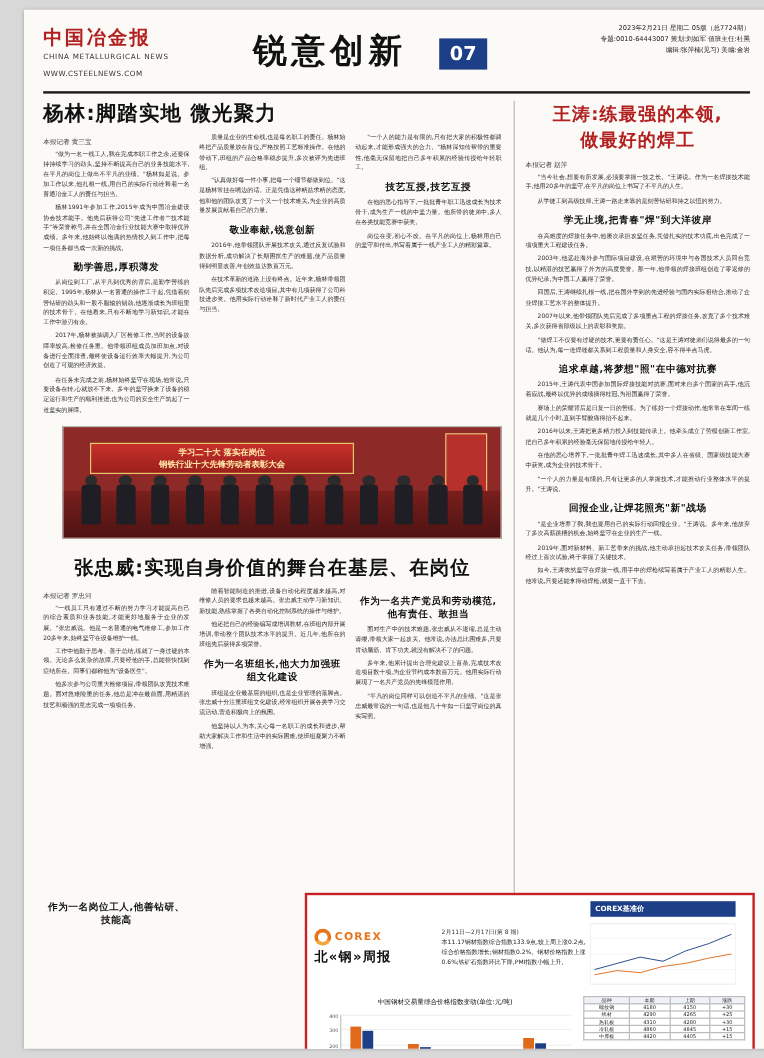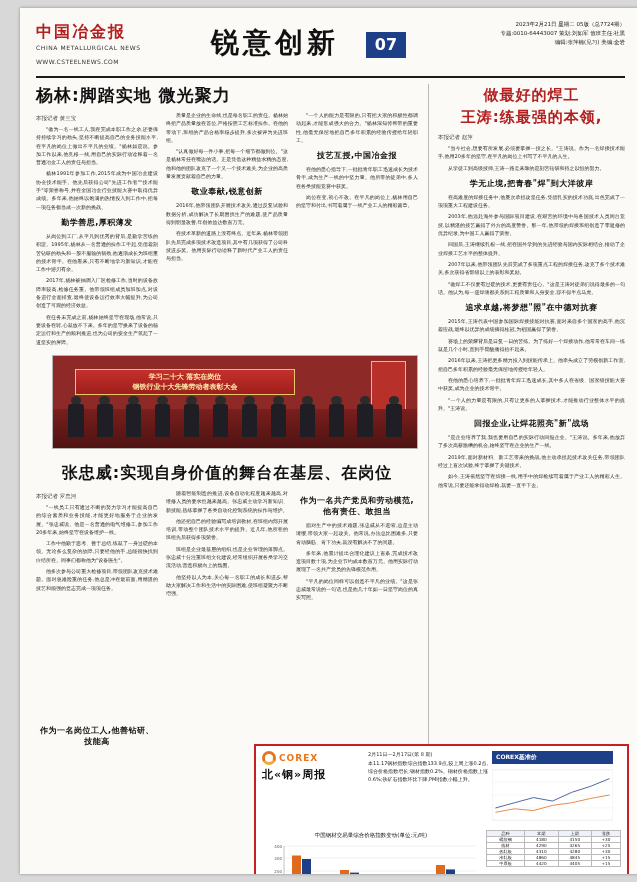--- a/index.html
+++ b/index.html
@@ -74,21 +74,21 @@
   .person{width:5%;height:100%;position:relative;}
   .person i{position:absolute;left:18%;top:0;width:64%;height:22%;background:#2b2b2b;border-radius:50%;}
   .person b{position:absolute;left:4%;top:20%;width:92%;height:80%;background:#1e1e24;border-radius:3px 3px 0 0;}
   .photo .side{
     position:absolute;right:3%;top:6%;width:9%;height:74%;background:#b7302a;border:1px solid #e3c173;
   }
   
   .chartbox{
     position:absolute;border:2px solid #c62026;background:#fff;
   }
-  .cb-head{display:flex;align-items:flex-start;padding:5px 14px 2px 6px;}
+  .cb-head{display:flex;align-items:center;padding:5px 14px 2px 6px;}
   .corex-logo{display:flex;align-items:center;gap:3px;}
   .corex-mark{width:14px;height:14px;border-radius:50%;
     background:conic-gradient(#e8751a 0 33%,#f2a83b 33% 66%,#e8751a 66% 100%);
     position:relative;}
   .corex-mark::after{content:"";position:absolute;left:3px;top:3px;width:8px;height:8px;border-radius:50%;background:#fff;}
   .corex-txt{font-size:9px;font-weight:bold;color:#e8751a;letter-spacing:1px;}
   .cb-title{font-size:11px;font-weight:bold;color:#111;margin-top:2px;letter-spacing:1px;}
   .cb-daterange{font-size:5px;color:#333;}
   .cb-text{font-size:5px;line-height:8px;color:#222;text-align:justify;}
   .cb-right-head{background:#1d3f87;color:#fff;font-size:6px;padding:2px 4px;font-weight:bold;}
@@ -134,21 +134,21 @@
         </div>
         <div style="width:122px;">
           <div class="para">质量是企业的生命线,也是每名职工的责任。杨林始终把产品质量放在首位,严格按照工艺标准操作。在他的带动下,班组的产品合格率稳步提升,多次被评为先进班组。</div>
           <div class="para">"认真做好每一件小事,把每一个细节都做到位。"这是杨林常挂在嘴边的话。正是凭借这种精益求精的态度,他和他的团队攻克了一个又一个技术难关,为企业的高质量发展贡献着自己的力量。</div>
           <div class="sub">敬业奉献,锐意创新</div>
           <div class="para">2016年,他带领团队开展技术攻关,通过反复试验和数据分析,成功解决了长期困扰生产的难题,使产品质量得到明显改善,年创效益达数百万元。</div>
           <div class="para">在技术革新的道路上没有终点。近年来,杨林带领团队先后完成多项技术改造项目,其中有几项获得了公司科技进步奖。他用实际行动诠释了新时代产业工人的责任与担当。</div>
         </div>
         <div style="width:122px;">
           <div class="para">"一个人的能力是有限的,只有把大家的积极性都调动起来,才能形成强大的合力。"杨林深知传帮带的重要性,他毫无保留地把自己多年积累的经验传授给年轻职工。</div>
-          <div class="sub">技艺互授,中国冶金报</div>
+          <div class="sub">技艺互授,技艺互授</div>
           <div class="para">在他的悉心指导下,一批批青年职工迅速成长为技术骨干,成为生产一线的中坚力量。他所带的徒弟中,多人在各类技能竞赛中获奖。</div>
           <div class="para">岗位在变,初心不改。在平凡的岗位上,杨林用自己的坚守和付出,书写着属于一线产业工人的精彩篇章。</div>
         </div>
       </div>
 
       <div class="photo" style="margin-top:6px;height:92px;margin-left:16px;">
         <div class="banner">学习二十大 落实在岗位<br>钢铁行业十大先锋劳动者表彰大会</div>
         <div class="side"></div>
         <div class="stage"></div>
         <div class="people">
@@ -209,36 +209,37 @@
       <div style="display:flex;gap:8px;margin-top:5px;">
         <div style="width:122px;">
           <div class="byline">本报记者 罗忠河</div>
           <div class="para">"一线员工只有通过不断的努力学习才能提高自己的综合素质和业务技能,才能更好地服务于企业的发展。"张忠威说。他是一名普通的电气维修工,参加工作20多年来,始终坚守在设备维护一线。</div>
           <div class="para">工作中他勤于思考、善于总结,练就了一身过硬的本领。无论多么复杂的故障,只要经他的手,总能很快找到症结所在。同事们都称他为"设备医生"。</div>
           <div class="para">他多次参与公司重大检修项目,带领团队攻克技术难题。面对急难险重的任务,他总是冲在最前面,用精湛的技艺和顽强的意志完成一项项任务。</div>
         </div>
         <div style="width:122px;">
           <div class="para">随着智能制造的推进,设备自动化程度越来越高,对维修人员的要求也越来越高。张忠威主动学习新知识、新技能,熟练掌握了各类自动化控制系统的操作与维护。</div>
           <div class="para">他还把自己的经验编写成培训教材,在班组内部开展培训,带动整个团队技术水平的提升。近几年,他所在的班组先后获得多项荣誉。</div>
+          <div class="sub">作为一名班组长,他大力加强班组文化建设</div>
           <div class="para">班组是企业最基层的组织,也是企业管理的落脚点。张忠威十分注重班组文化建设,经常组织开展各类学习交流活动,营造积极向上的氛围。</div>
           <div class="para">他坚持以人为本,关心每一名职工的成长和进步,帮助大家解决工作和生活中的实际困难,使班组凝聚力不断增强。</div>
         </div>
         <div style="width:122px;">
           <div class="sub">作为一名共产党员和劳动模范,他有责任、敢担当</div>
           <div class="para">面对生产中的技术难题,张忠威从不退缩,总是主动请缨,带领大家一起攻关。他常说,办法总比困难多,只要肯动脑筋、肯下功夫,就没有解决不了的问题。</div>
           <div class="para">多年来,他累计提出合理化建议上百条,完成技术改造项目数十项,为企业节约成本数百万元。他用实际行动展现了一名共产党员的先锋模范作用。</div>
           <div class="para">"平凡的岗位同样可以创造不平凡的业绩。"这是张忠威最常说的一句话,也是他几十年如一日坚守岗位的真实写照。</div>
         </div>
       </div>
       <div class="sub" style="width:122px;margin-top:120px;">作为一名岗位工人,他善钻研、技能高</div>
     </div>
 
     <div style="position:absolute;left:402px;top:0;width:187px;">
+      <div class="head1 head-red" style="text-align:center;font-size:15px;">王涛:练最强的本领,</div>
       <div class="head1 head-red" style="text-align:center;font-size:15px;">做最好的焊工</div>
-      <div class="head1 head-red" style="text-align:center;font-size:15px;">王涛:练最强的本领,</div>
       <div class="byline" style="margin-top:6px;">本报记者 赵萍</div>
       <div class="para">"当今社会,想要有所发展,必须要掌握一技之长。"王涛说。作为一名焊接技术能手,他用20多年的坚守,在平凡的岗位上书写了不平凡的人生。</div>
       <div class="para">从学徒工到高级技师,王涛一路走来靠的是刻苦钻研和持之以恒的努力。</div>
       <div class="sub">学无止境,把青春"焊"到大洋彼岸</div>
       <div class="para">在高难度的焊接任务中,他屡次承担攻坚任务,凭借扎实的技术功底,出色完成了一项项重大工程建设任务。</div>
       <div class="para">2003年,他远赴海外参与国际项目建设,在艰苦的环境中与各国技术人员同台竞技,以精湛的技艺赢得了外方的高度赞誉。那一年,他带领的焊接班组创造了零返修的优异纪录,为中国工人赢得了荣誉。</div>
       <div class="para">回国后,王涛继续扎根一线,把在国外学到的先进经验与国内实际相结合,推动了企业焊接工艺水平的整体提升。</div>
       <div class="para">2007年以来,他带领团队先后完成了多项重点工程的焊接任务,攻克了多个技术难关,多次获得省部级以上的表彰和奖励。</div>
       <div class="para">"做焊工不仅要有过硬的技术,更要有责任心。"这是王涛对徒弟们说得最多的一句话。他认为,每一道焊缝都关系到工程质量和人身安全,容不得半点马虎。</div>
       <div class="sub">追求卓越,将梦想"照"在中德对抗赛</div>

